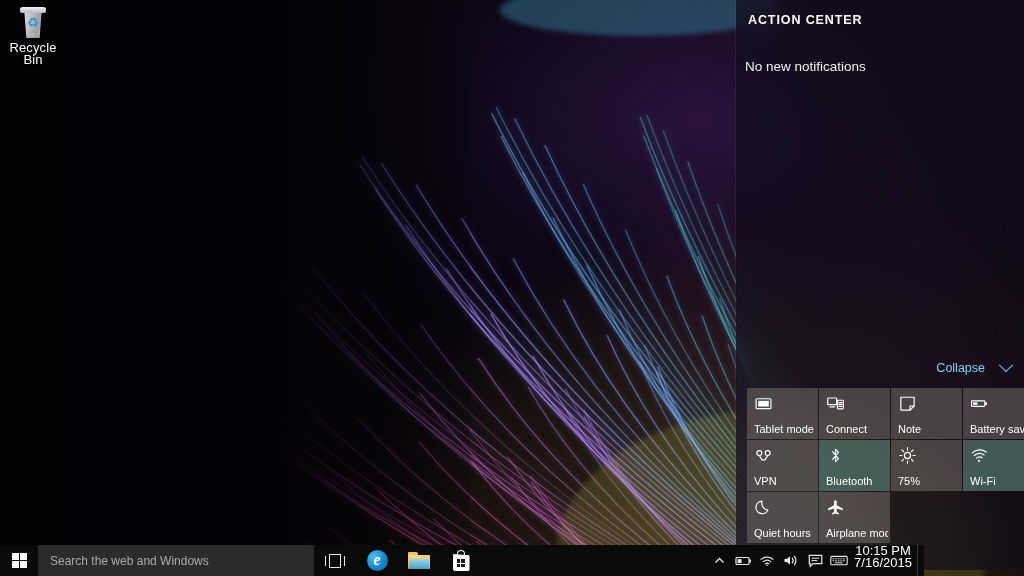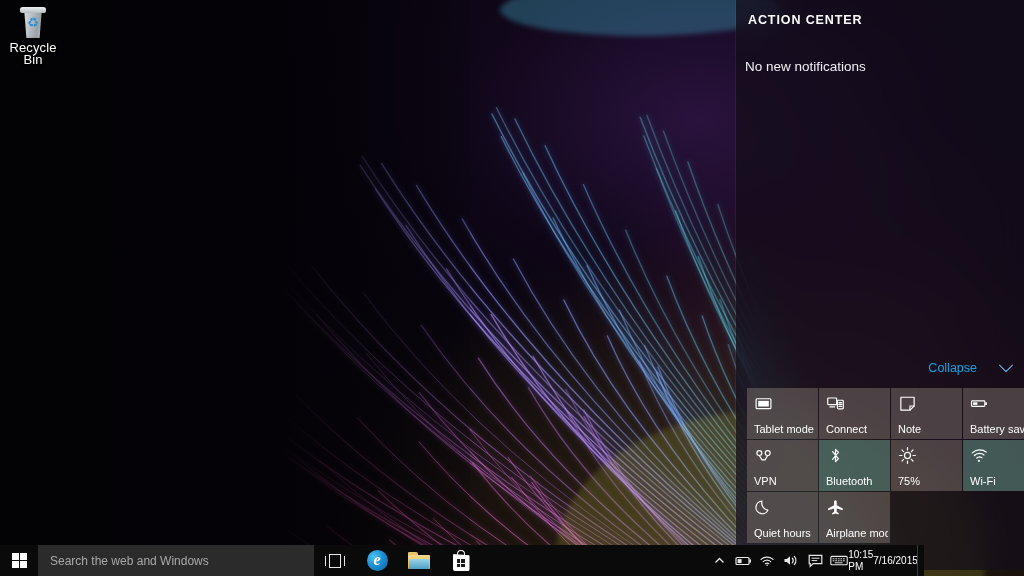--- a/index.html
+++ b/index.html
@@ -122,22 +122,22 @@
     left: 9px; top: 59px;
     font-size: 13.5px;
     color: #f2f0f4;
     font-weight: normal;
   }
   #ac-collapse {
     position: absolute;
     right: 13px; top: 361px;
     display: flex;
     align-items: center;
-    gap: 24px;
-    color: #0ea5e9;
+    gap: 16px;
+    color: #7dd3fc;
     font-size: 12.5px;
     cursor: pointer;
   }
   #ac-collapse .chev {
     display: inline-block;
     width: 9px; height: 9px;
     border-right: 1.6px solid #7ab7f0;
     border-bottom: 1.6px solid #7ab7f0;
     transform: rotate(45deg) translate(-2px,-2px);
   }
@@ -330,25 +330,25 @@
     width: 24px; height: 31px;
     display: flex; align-items: center; justify-content: center;
     color: #e9e9e9;
     cursor: pointer;
   }
   .tray-ico svg { display:block; }
   #clock {
     width: 66px;
     height: 31px;
     display: flex;
-    flex-direction: row;
+    flex-direction: column;
     align-items: center;
-    justify-content: center;
+    justify-content: flex-start;
     color: #ffffff;
-    font-size: 10px;
+    font-size: 13px;
     line-height: 12px;
     cursor: pointer;
     padding-right: 2px;
     box-sizing: border-box;
   }
   #show-desktop {
     width: 6px; height: 31px;
     border-left: 1px solid #3a3a3a;
     cursor: pointer;
   }

